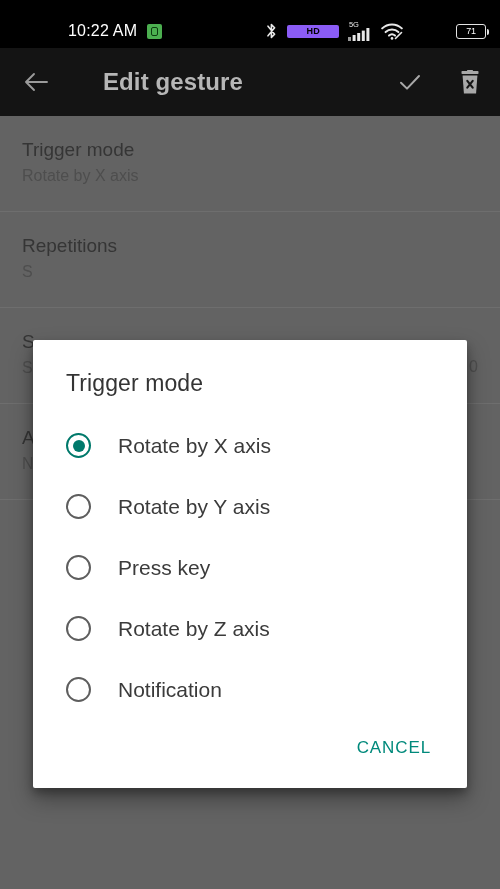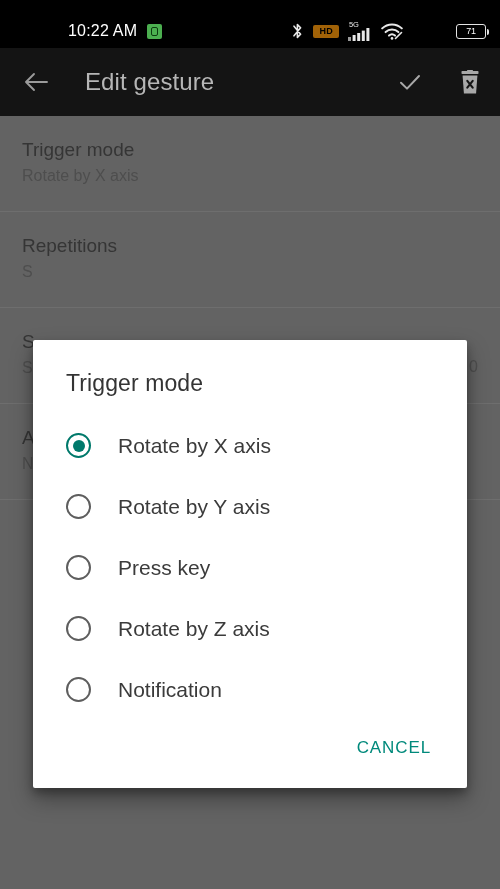--- a/index.html
+++ b/index.html
@@ -53,25 +53,25 @@
   }
   .sb-right {
     margin-left: auto;
     display: flex;
     align-items: center;
     gap: 9px;
   }
   .sb-ico { display: block; }
   .sb-hd {
     color: #000;
-    background: #a16207;
+    background: #8b5cf6;
     font-size: 9px;
     font-weight: bold;
     line-height: 1;
-    padding: 2px 6px;
+    padding: 2px 19px;
     border-radius: 2px;
     letter-spacing: 0.3px;
   }
   .sb-5g-wrap {
     display: flex;
     flex-direction: column;
     align-items: flex-start;
     line-height: 1;
   }
   .sb-5g-label {
@@ -115,22 +115,22 @@
     height: 68px;
     background: #141414;
     display: flex;
     align-items: center;
     box-sizing: border-box;
     padding: 0 14px 0 20px;
   }
   .appbar-title {
     color: #b6b6b6;
     font-size: 24px;
-    font-weight: normal;
-    margin-left: 33px;
+    font-weight: bold;
+    margin-left: 51px;
     letter-spacing: 0.1px;
     white-space: nowrap;
   }
   .appbar-actions {
     margin-left: auto;
     display: flex;
     align-items: center;
     gap: 28px;
   }
   .icon-btn {

